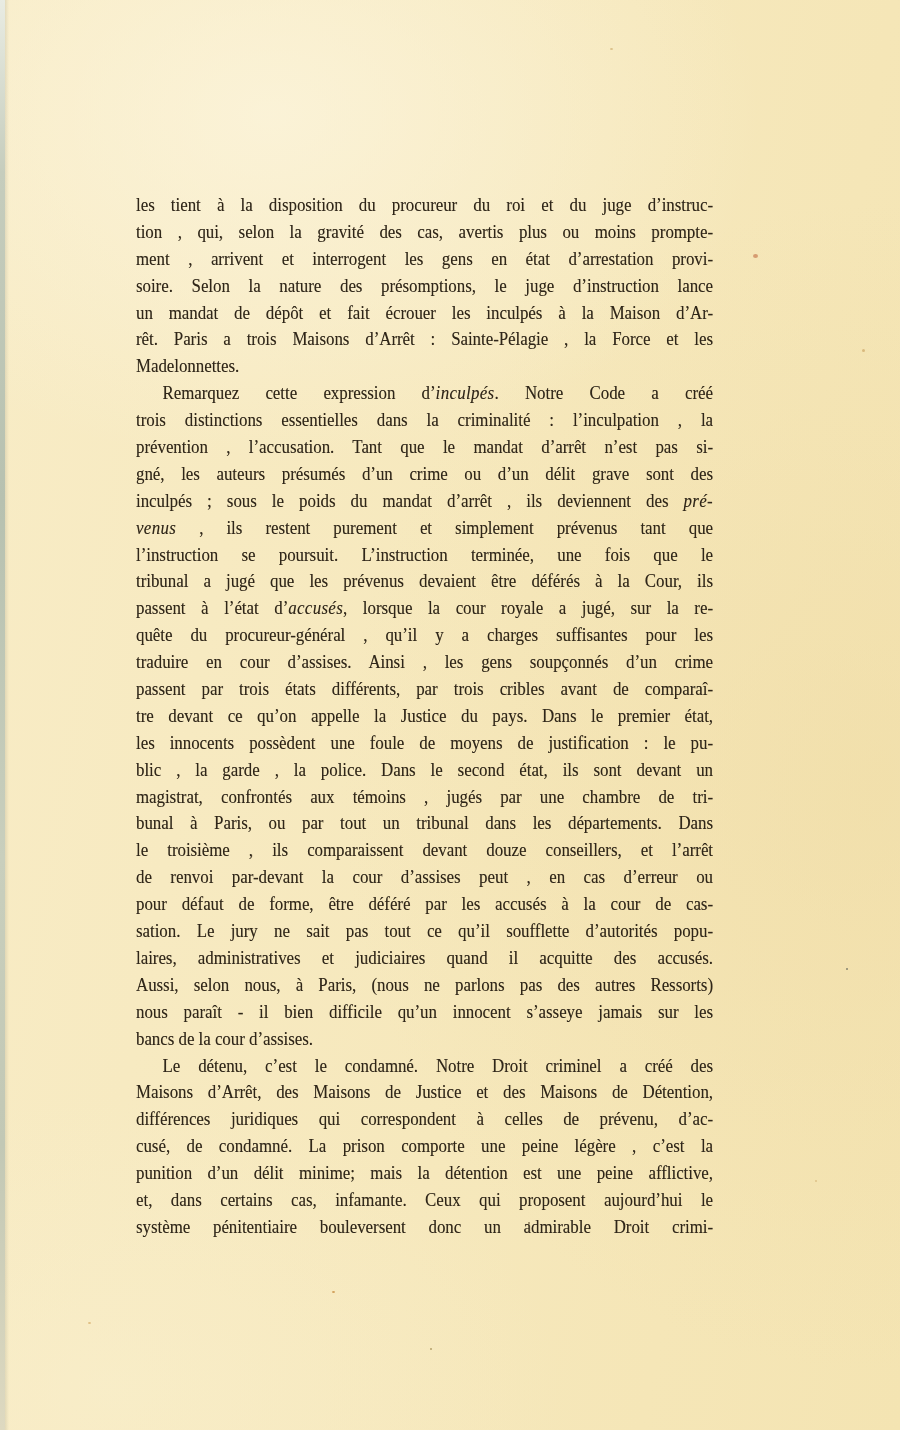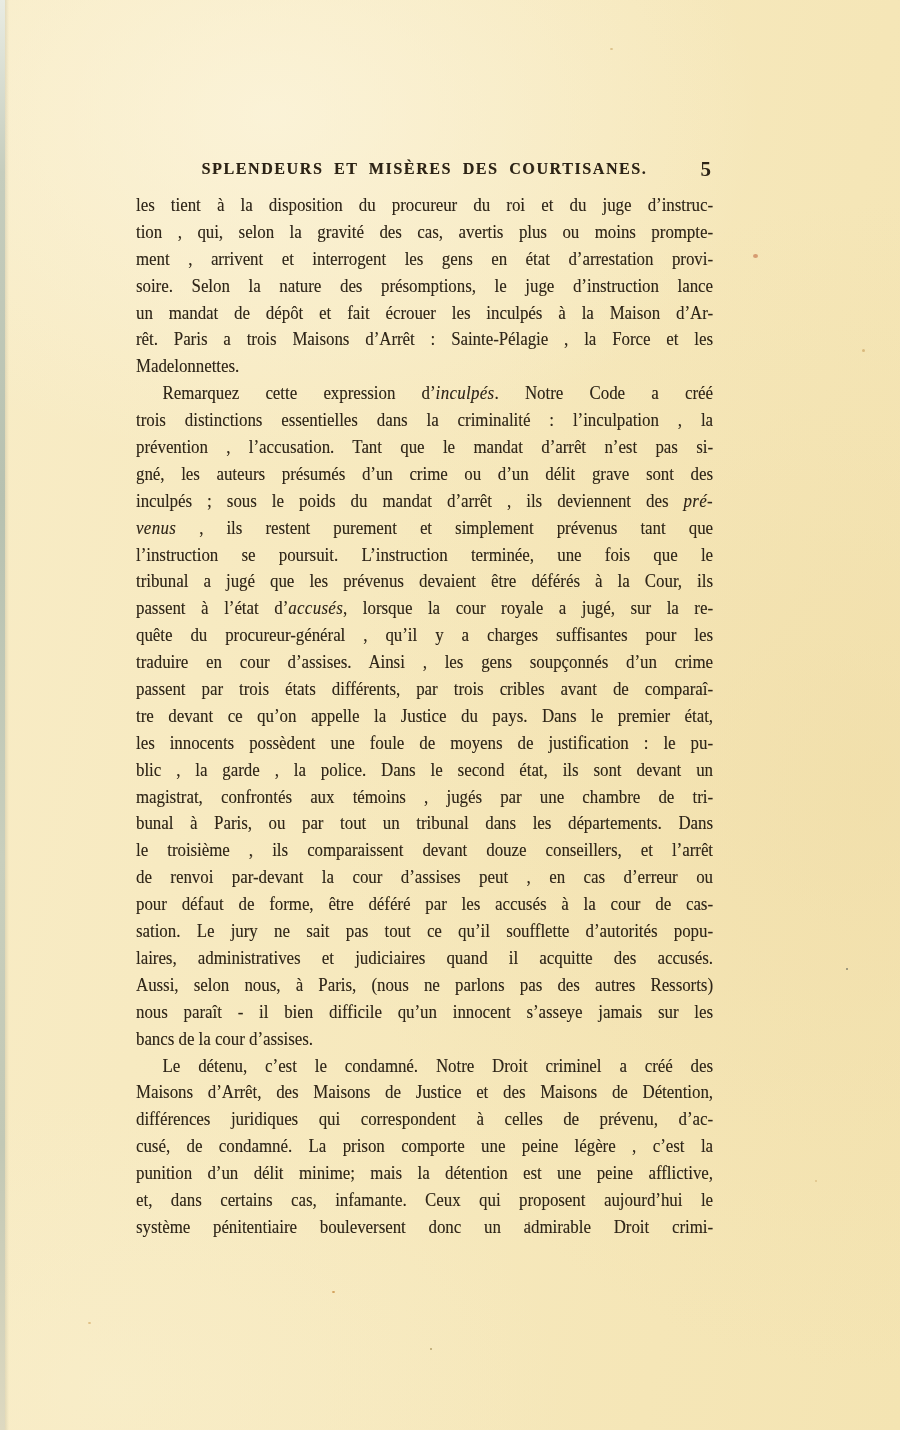--- a/index.html
+++ b/index.html
@@ -75,24 +75,20 @@
   <span class="speck" style="left:862px;top:349px;width:3px;height:3px;background:#d9b97e;"></span>
   <span class="speck" style="left:528px;top:1222px;width:2px;height:2px;background:#8a7a55;"></span>
   <span class="speck" style="left:332px;top:1291px;width:3px;height:2px;background:#d2a15c;"></span>
   <span class="speck" style="left:88px;top:1322px;width:3px;height:2px;background:#e0c084;"></span>
   <span class="speck" style="left:846px;top:968px;width:2px;height:2px;background:#85826e;"></span>
   <span class="speck" style="left:610px;top:48px;width:3px;height:2px;background:#dcc18a;"></span>
   <span class="speck" style="left:210px;top:720px;width:2px;height:2px;background:#e3cb95;"></span>
   <span class="speck" style="left:430px;top:1348px;width:2px;height:2px;background:#b5a06b;"></span>
   <span class="speck" style="left:815px;top:1180px;width:2px;height:2px;background:#dec289;"></span>
 
-  <div class="running-header">
-    <div class="header-title">SPLENDEURS ET MISÈRES DES COURTISANES.</div>
-    <div class="page-number">5</div>
-  </div>
 
   <div class="body-text">
       <div class="para">
         <div class="line"><span class="">les tient à la disposition du procureur du roi et du juge d’instruc-</span></div>
         <div class="line"><span class="">tion , qui, selon la gravité des cas, avertis plus ou moins prompte-</span></div>
         <div class="line"><span class="">ment , arrivent et interrogent les gens en état d’arrestation provi-</span></div>
         <div class="line"><span class="">soire. Selon la nature des présomptions, le juge d’instruction lance</span></div>
         <div class="line"><span class="">un mandat de dépôt et fait écrouer les inculpés à la Maison d’Ar-</span></div>
         <div class="line"><span class="">rêt. Paris a trois Maisons d’Arrêt : Sainte-Pélagie , la Force et les</span></div>
         <div class="line no-justify"><span class="">Madelonnettes.</span></div>

